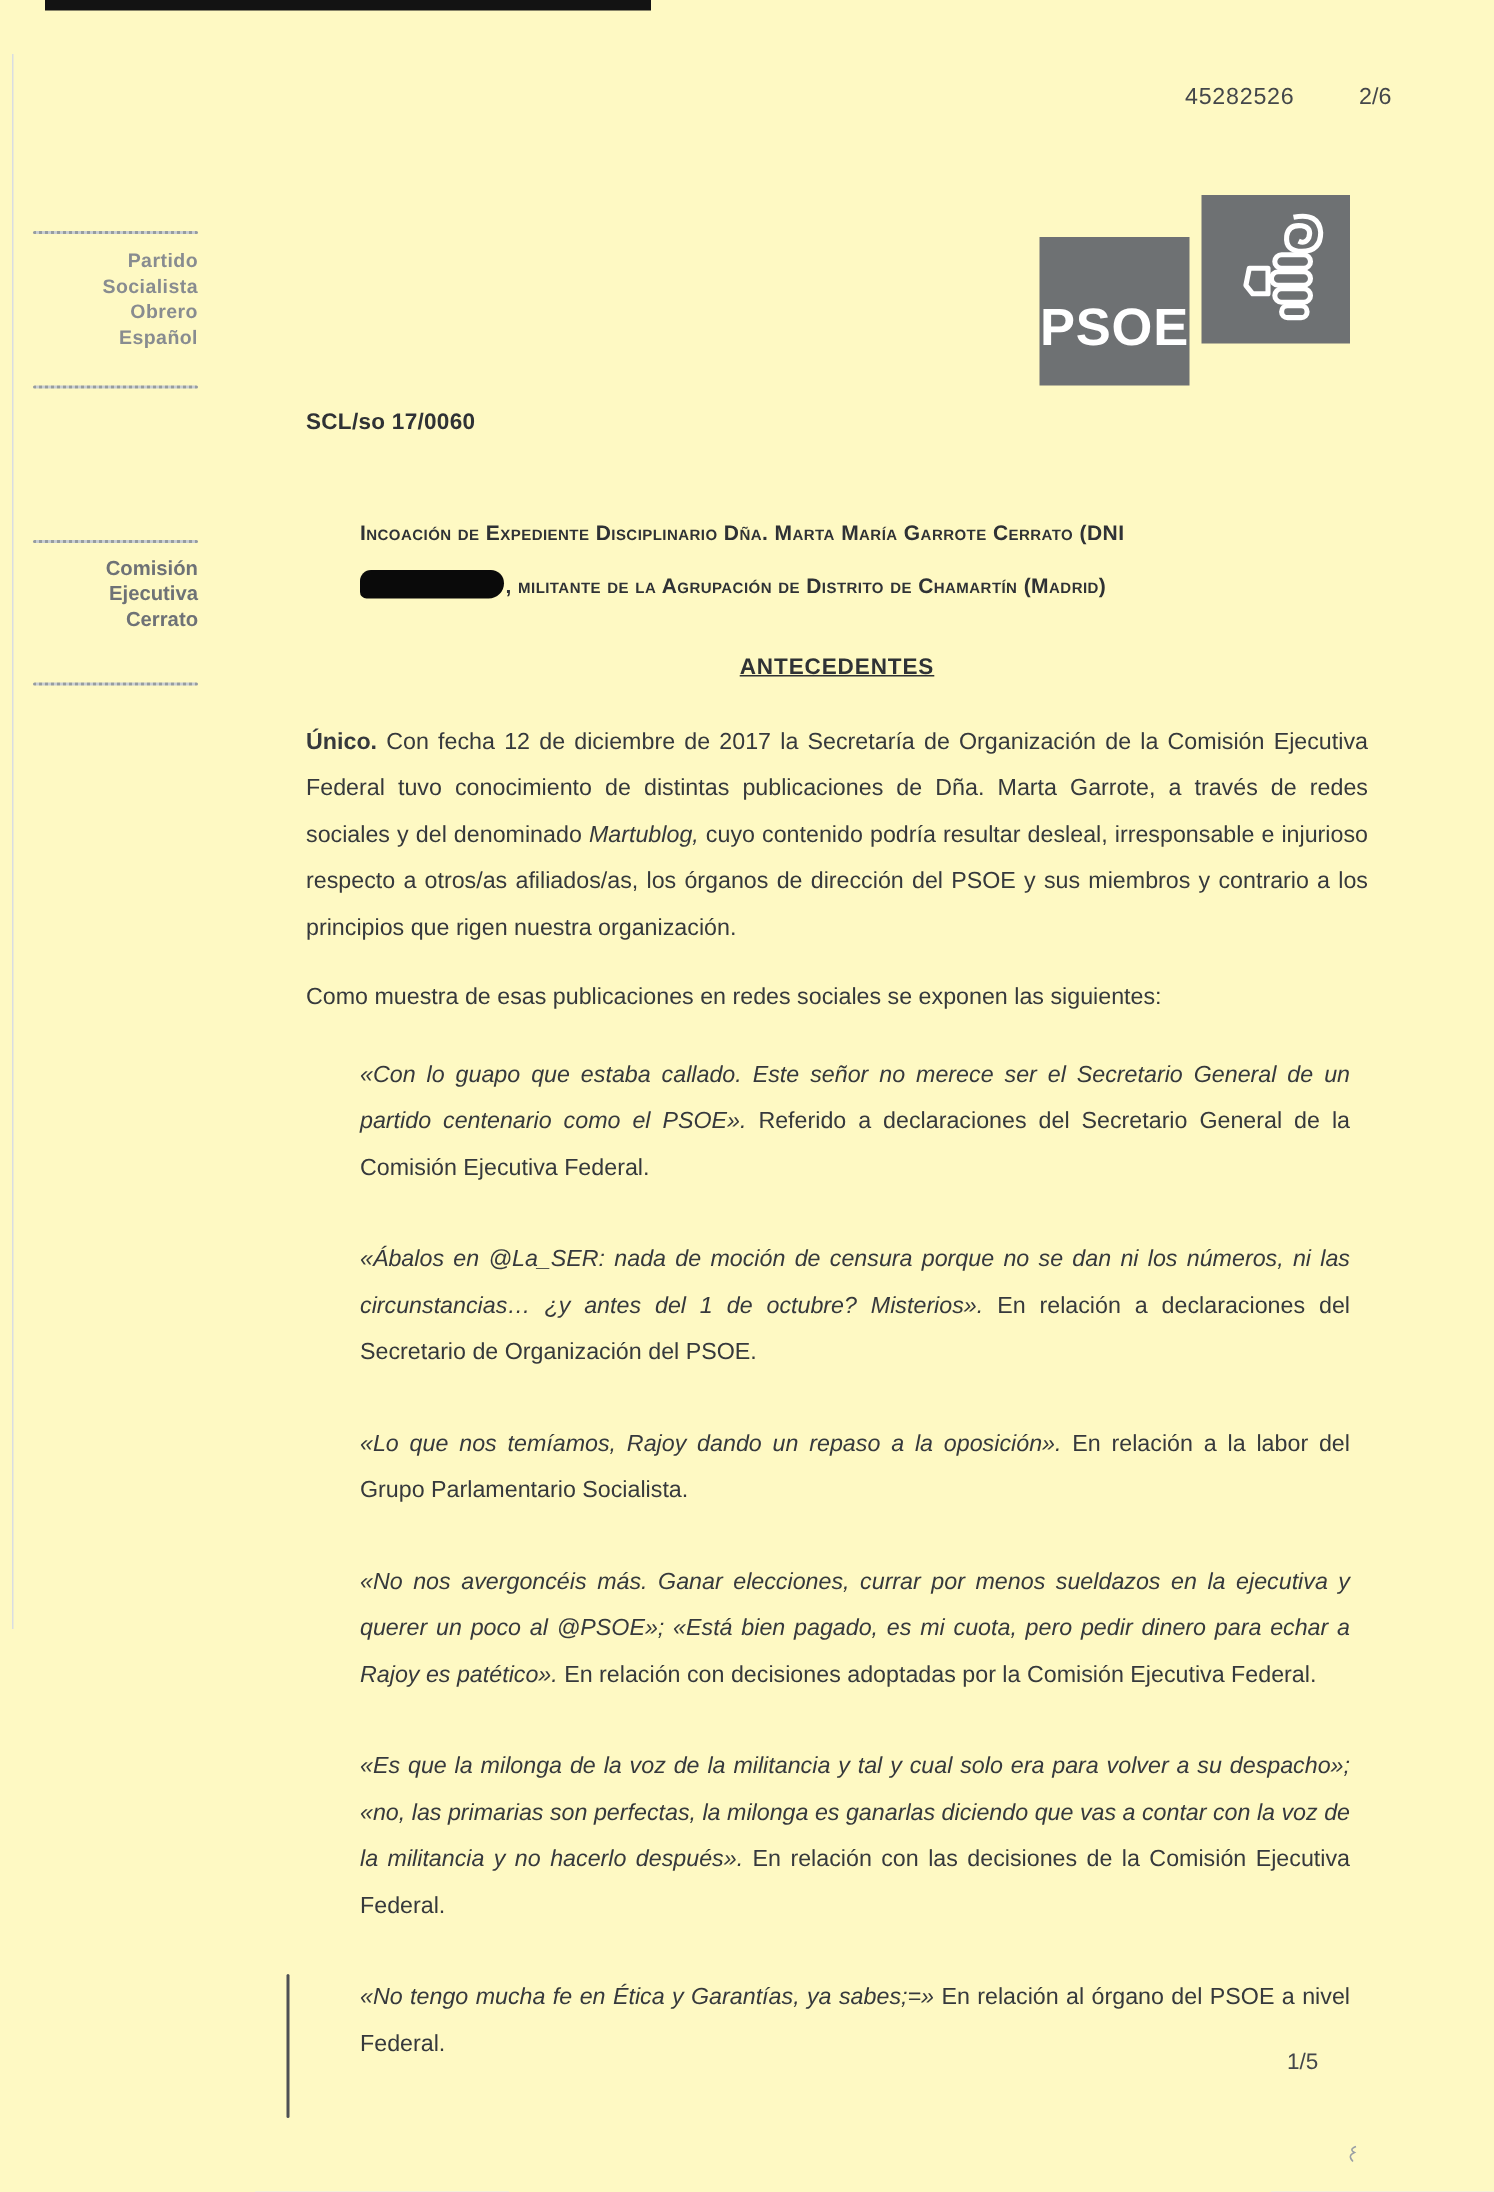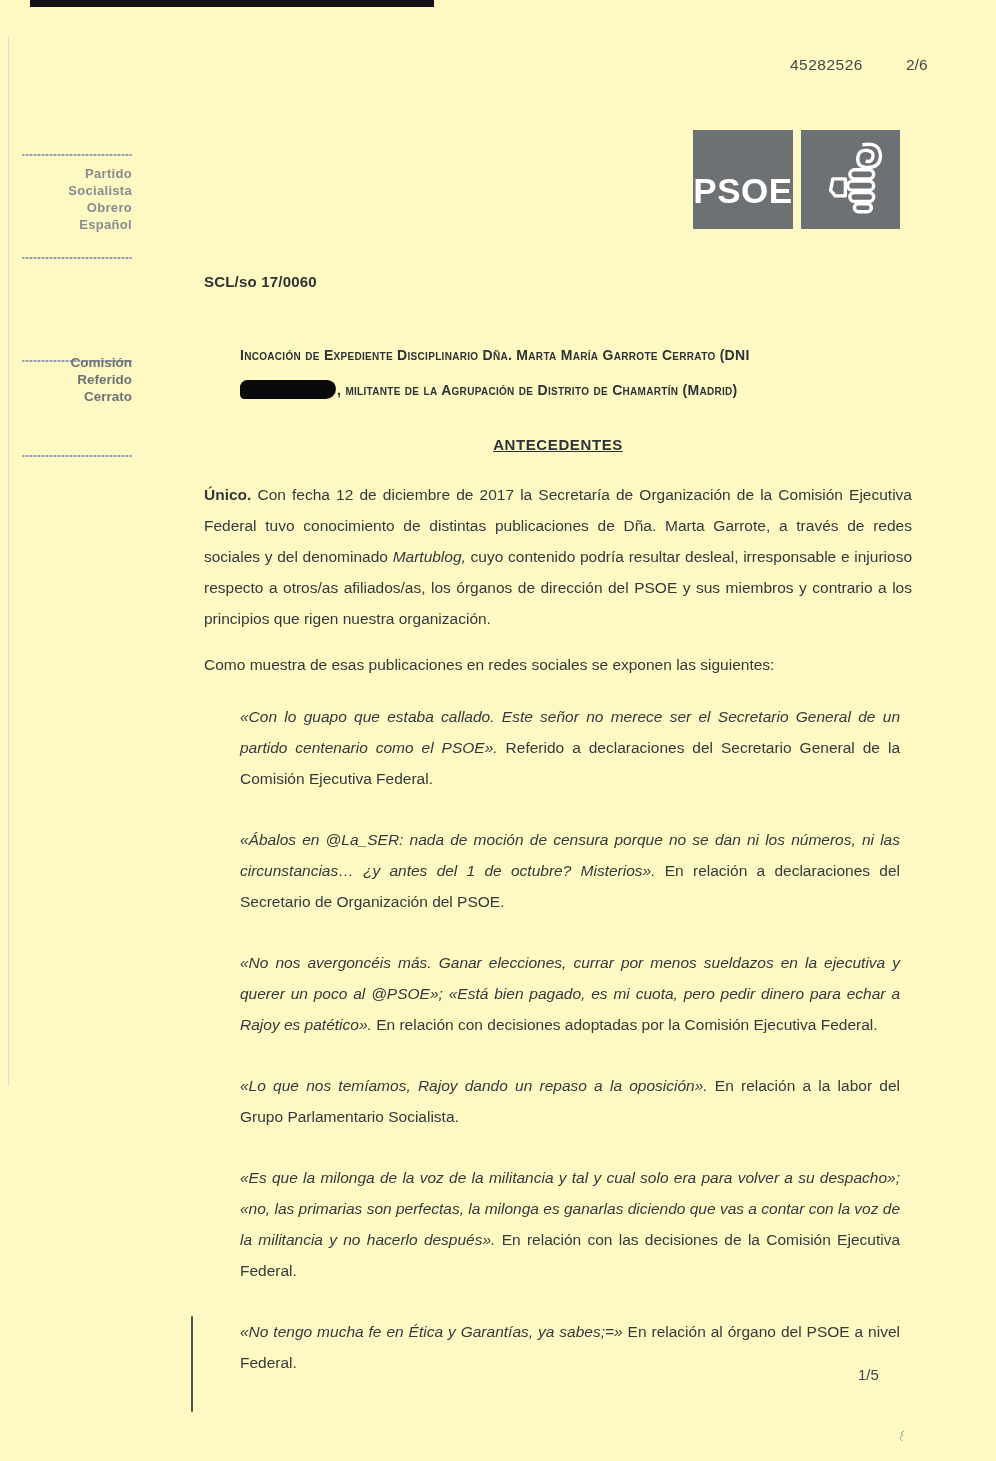--- a/index.html
+++ b/index.html
@@ -16,31 +16,31 @@
   .edge-line { position:absolute; left:8px; top:36px; width:1px; height:1050px; background:#d9dde2; }
   .artifact-vline { position:absolute; left:191px; top:1316px; width:2px; height:96px; background:#4e5154; border-radius:1px; }
   .squiggle { position:absolute; left:897px; top:1430px; width:10px; height:12px; }
 
   
   .doc-number { position:absolute; left:790px; top:56px; font-size:15.5px; color:#44474a; letter-spacing:0.5px; }
   .page-indicator { position:absolute; left:906px; top:56px; font-size:15.5px; color:#44474a; }
 
   
   .logo-box { position:absolute; top:130px; height:99px; background:#6e7173; box-sizing:border-box; }
-  .logo-left { left:693px; width:100px; display:flex; align-items:center; justify-content:center; padding-top:22px; }
+  .logo-left { left:693px; width:100px; display:flex; align-items:center; justify-content:center; padding-top:22px;margin-top:28px; }
   .logo-left span { color:#fff; font-weight:700; font-size:35px; letter-spacing:0.5px; }
   .logo-right { left:801px; width:99px; display:flex; align-items:center; justify-content:center; }
 
   
   .rule { position:absolute; left:22px; width:110px; height:2px;
           background:repeating-linear-gradient(90deg,#969ca0 0 2px,#c9ced2 2px 4px); border-radius:1px; }
   .rule1 { top:154px; } .rule2 { top:257px; } .rule3 { top:360px; } .rule4 { top:455px; }
   .side-block { position:absolute; left:14px; width:118px; text-align:right; }
   .party-name { top:165px; font-size:13px; line-height:17px; font-weight:600; color:#888c90; letter-spacing:0.3px; }
-  .org-name   { top:354px; font-size:13.5px; line-height:17px; font-weight:700; color:#6e7276; }
+  .org-name   { top:370px; font-size:13.5px; line-height:17px; font-weight:700; color:#6e7276; }
   .address    { top:466px; font-size:11px; line-height:16px; color:#7e8286; }
 
   
   .main { position:absolute; left:204px; top:256px; width:708px;margin-top:17px; }
   .ref { font-weight:700; font-size:15px; color:#2f3235; letter-spacing:0.2px; }
 
   .subject { margin-top:48px; margin-left:36px; width:656px;
              font-weight:700; font-size:14px; font-variant:small-caps;
              letter-spacing:0.3px; line-height:35px; color:#2f3235; }
   .redaction { display:inline-block; vertical-align:-4px; width:96px; height:19px;
@@ -100,21 +100,21 @@
 
   <div class="side-block party-name">
     <div>Partido</div>
     <div>Socialista</div>
     <div>Obrero</div>
     <div>Español</div>
   </div>
 
   <div class="side-block org-name">
     <div>Comisión</div>
-    <div>Referido</div>
+    <div>Ejecutiva</div>
     <div>Cerrato</div>
   </div>
 
 
   <div class="main">
 
     <div class="ref">SCL/so 17/0060</div>
 
     <div class="subject">
       <div>Incoación de Expediente Disciplinario Dña. Marta María Garrote Cerrato (DNI</div>
@@ -130,24 +130,24 @@
     <div class="intro">Como muestra de esas publicaciones en redes sociales se exponen las siguientes:</div>
 
     <div class="quotes">
       <div class="quote">
         <span class="q">«Con lo guapo que estaba callado. Este señor no merece ser el Secretario General de un partido centenario como el PSOE».</span><span> Referido a declaraciones del Secretario General de la Comisión Ejecutiva Federal.</span>
       </div>
       <div class="quote">
         <span class="q">«Ábalos en @La_SER: nada de moción de censura porque no se dan ni los números, ni las circunstancias… ¿y antes del 1 de octubre? Misterios».</span><span> En relación  a declaraciones del Secretario de Organización del PSOE.</span>
       </div>
       <div class="quote">
-        <span class="q">«No nos avergoncéis más. Ganar elecciones, currar por menos sueldazos en la ejecutiva y querer un poco al @PSOE»; «Está bien pagado, es mi cuota, pero pedir dinero para echar a Rajoy es patético».</span><span> En relación con decisiones adoptadas por la Comisión Ejecutiva Federal.</span>
+        <span class="q">«Lo que nos temíamos, Rajoy dando un repaso a la oposición».</span><span> En relación a la labor del Grupo Parlamentario Socialista.</span>
       </div>
       <div class="quote">
-        <span class="q">«Lo que nos temíamos, Rajoy dando un repaso a la oposición».</span><span> En relación a la labor del Grupo Parlamentario Socialista.</span>
+        <span class="q">«No nos avergoncéis más. Ganar elecciones, currar por menos sueldazos en la ejecutiva y querer un poco al @PSOE»; «Está bien pagado, es mi cuota, pero pedir dinero para echar a Rajoy es patético».</span><span> En relación con decisiones adoptadas por la Comisión Ejecutiva Federal.</span>
       </div>
       <div class="quote">
         <span class="q">«Es que la milonga de la voz de la militancia y tal y cual solo era para volver a su despacho»; «no, las primarias son perfectas, la milonga es ganarlas diciendo que vas a contar con la voz de la militancia y no hacerlo después».</span><span> En relación con las decisiones de la Comisión Ejecutiva Federal.</span>
       </div>
       <div class="quote">
         <span class="q">«No tengo mucha fe en Ética y Garantías, ya sabes;=»</span><span> En relación al órgano del PSOE a nivel Federal.</span>
       </div>
     </div>
   </div>
 

